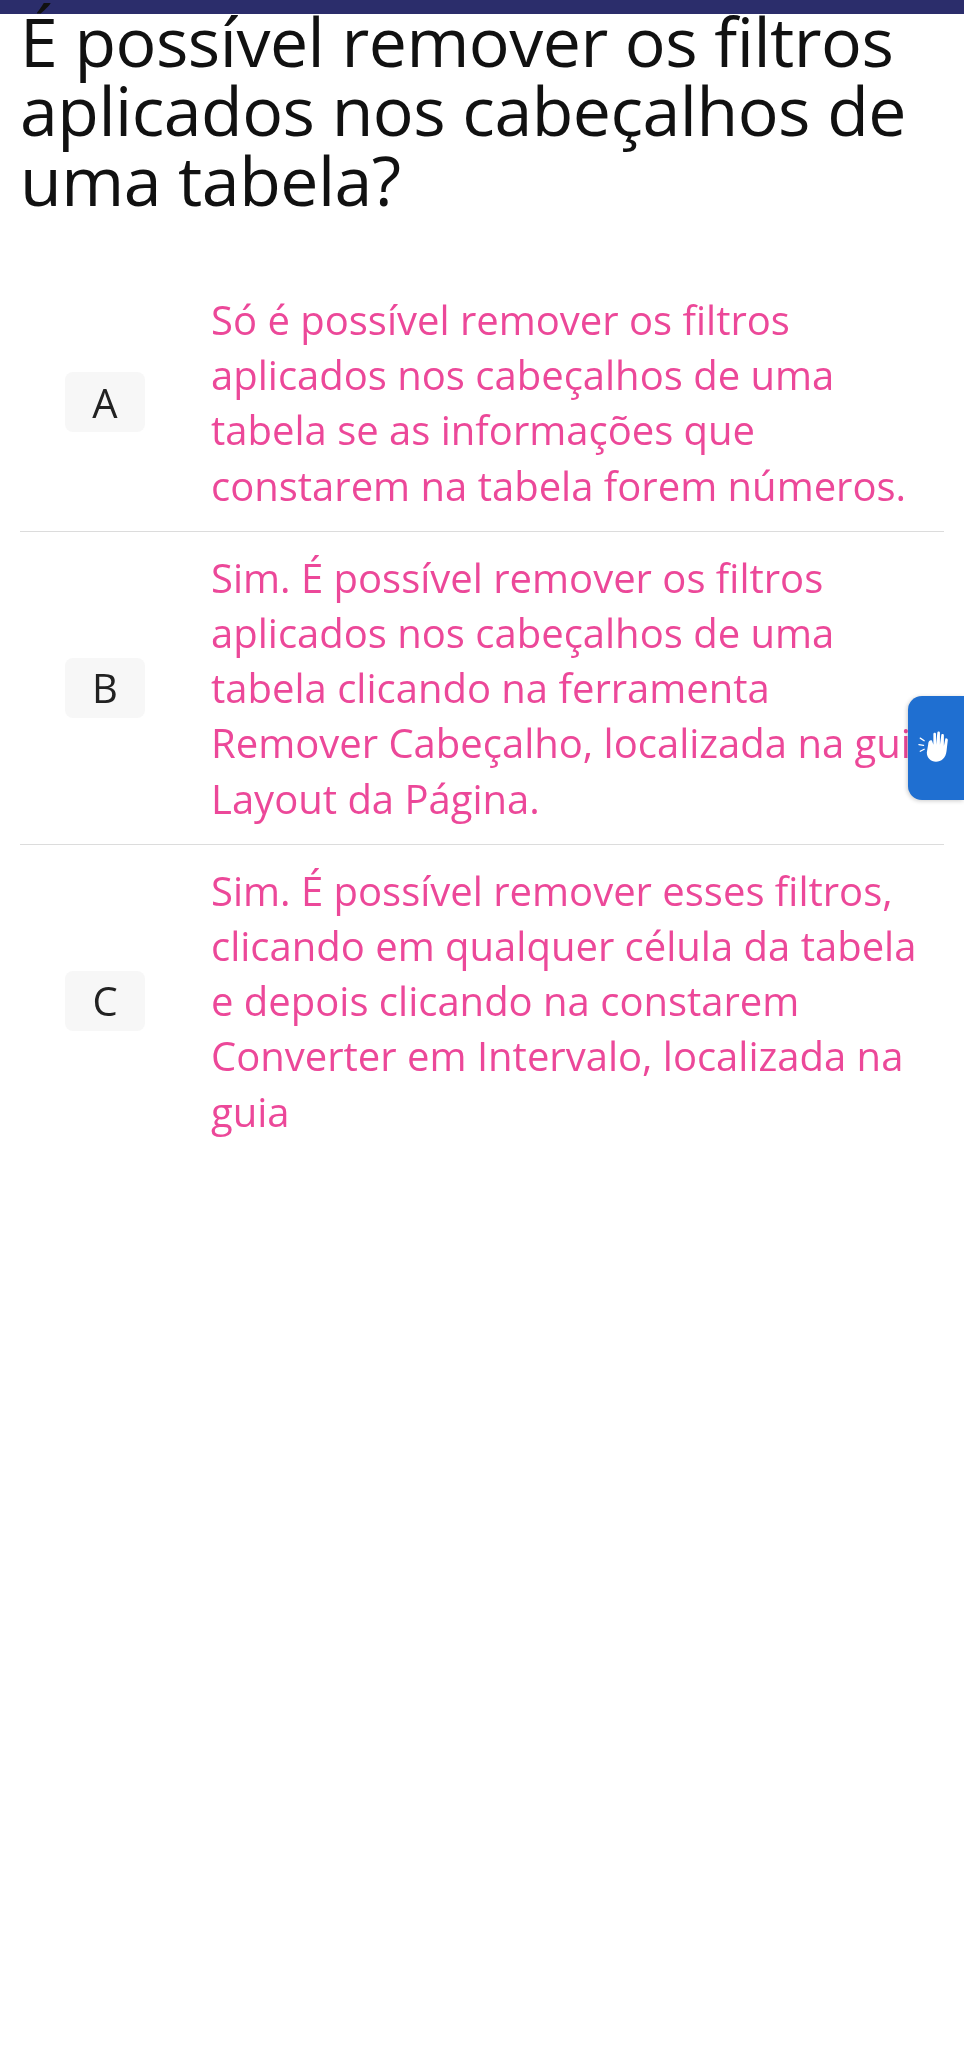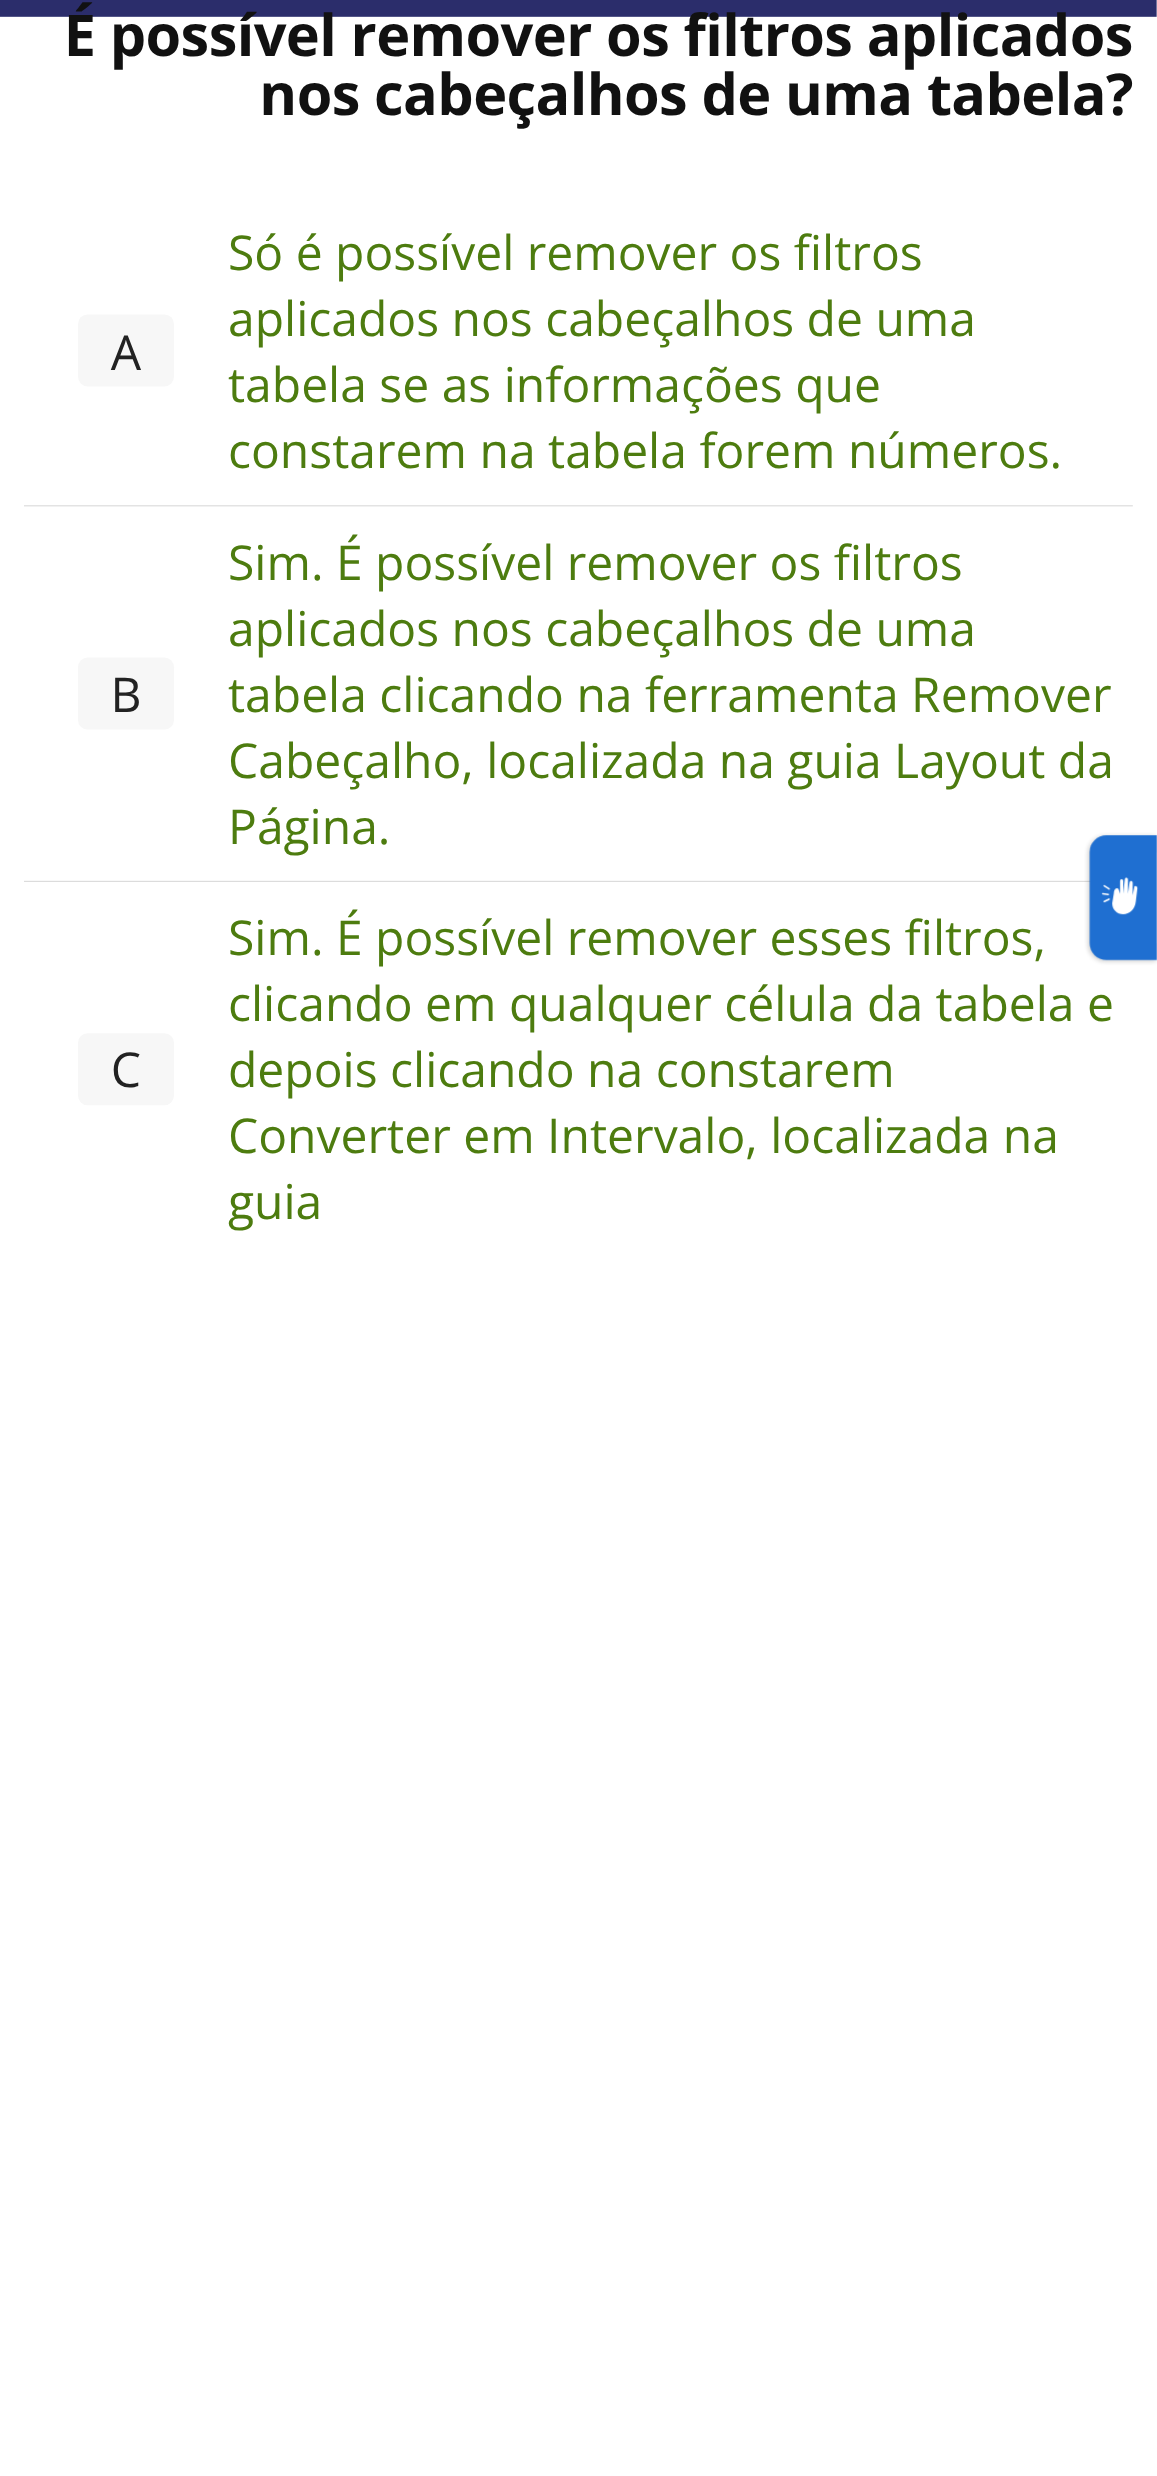--- a/index.html
+++ b/index.html
@@ -1,27 +1,26 @@
 <!DOCTYPE html>
 <html><head>
 <meta charset="utf-8">
 <style>
   * { margin: 0; padding: 0; box-sizing: border-box; }
   html, body { width: 964px; background: #ffffff; font-family: "Segoe UI", "Open Sans", Arial, sans-serif; }
   .topbar { width: 100%; height: 14px; background: #2b2d6b; }
   .content { padding: 0 20px 0 20px; }
   .question-title {
-    font-size: 48px;
+    font-size: 68px;
     line-height: 1.02;
-    font-weight: 700;
+    font-weight: 400;
     color: #111111;
     letter-spacing: -0.5px;
     margin-top: -8px; 
     margin-bottom: 60px;
-    text-align: right;
   }
   .options { }
   .option-row {
     display: flex;
     align-items: center;
     padding: 18px 0;
     border-bottom: 1px solid #dcdcdc;
   }
   .option-row.last { border-bottom: none; }
   .option-letter-wrap {
@@ -39,22 +38,23 @@
     align-items: center;
     justify-content: center;
     font-size: 40px;
     color: #222222;
     font-weight: 400;
   }
   .option-text {
     flex: 1;
     font-size: 40px;
     line-height: 1.38;
-    color: #4d7c0f;
+    color: #ec4899;
     padding-right: 8px;
+    margin-left: 21px;
   }
   .accessibility-tab {
     position: fixed;
     right: 0;
     top: 696px;
     width: 56px;
     height: 104px;
     background: #1f6fd1;
     border-top-left-radius: 14px;
     border-bottom-left-radius: 14px;

